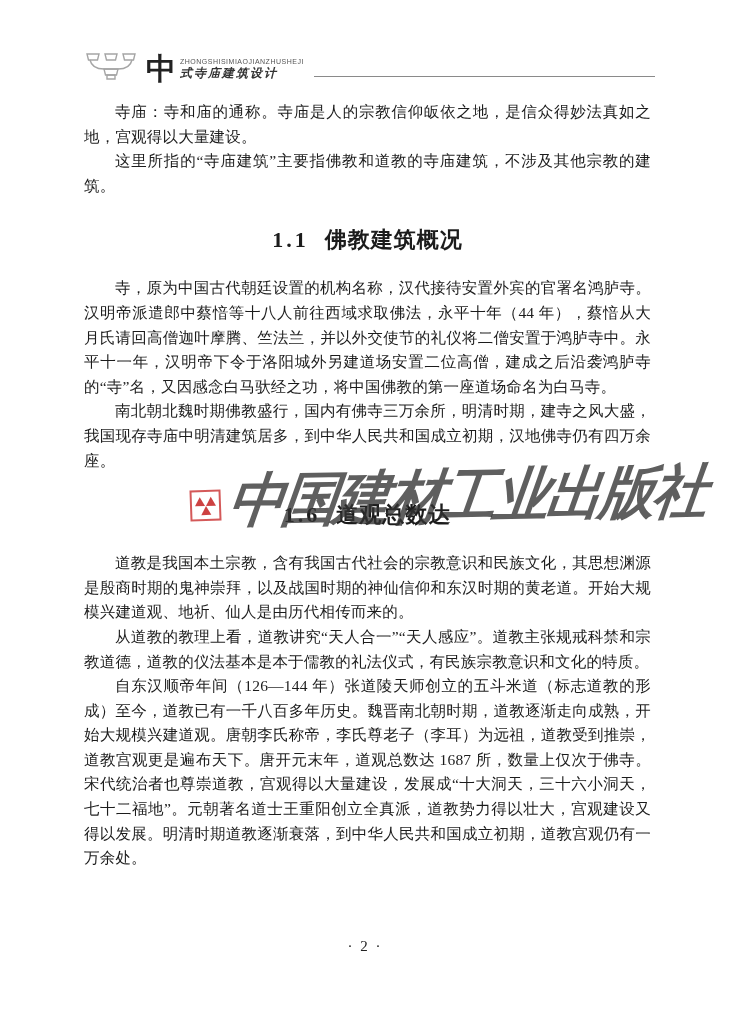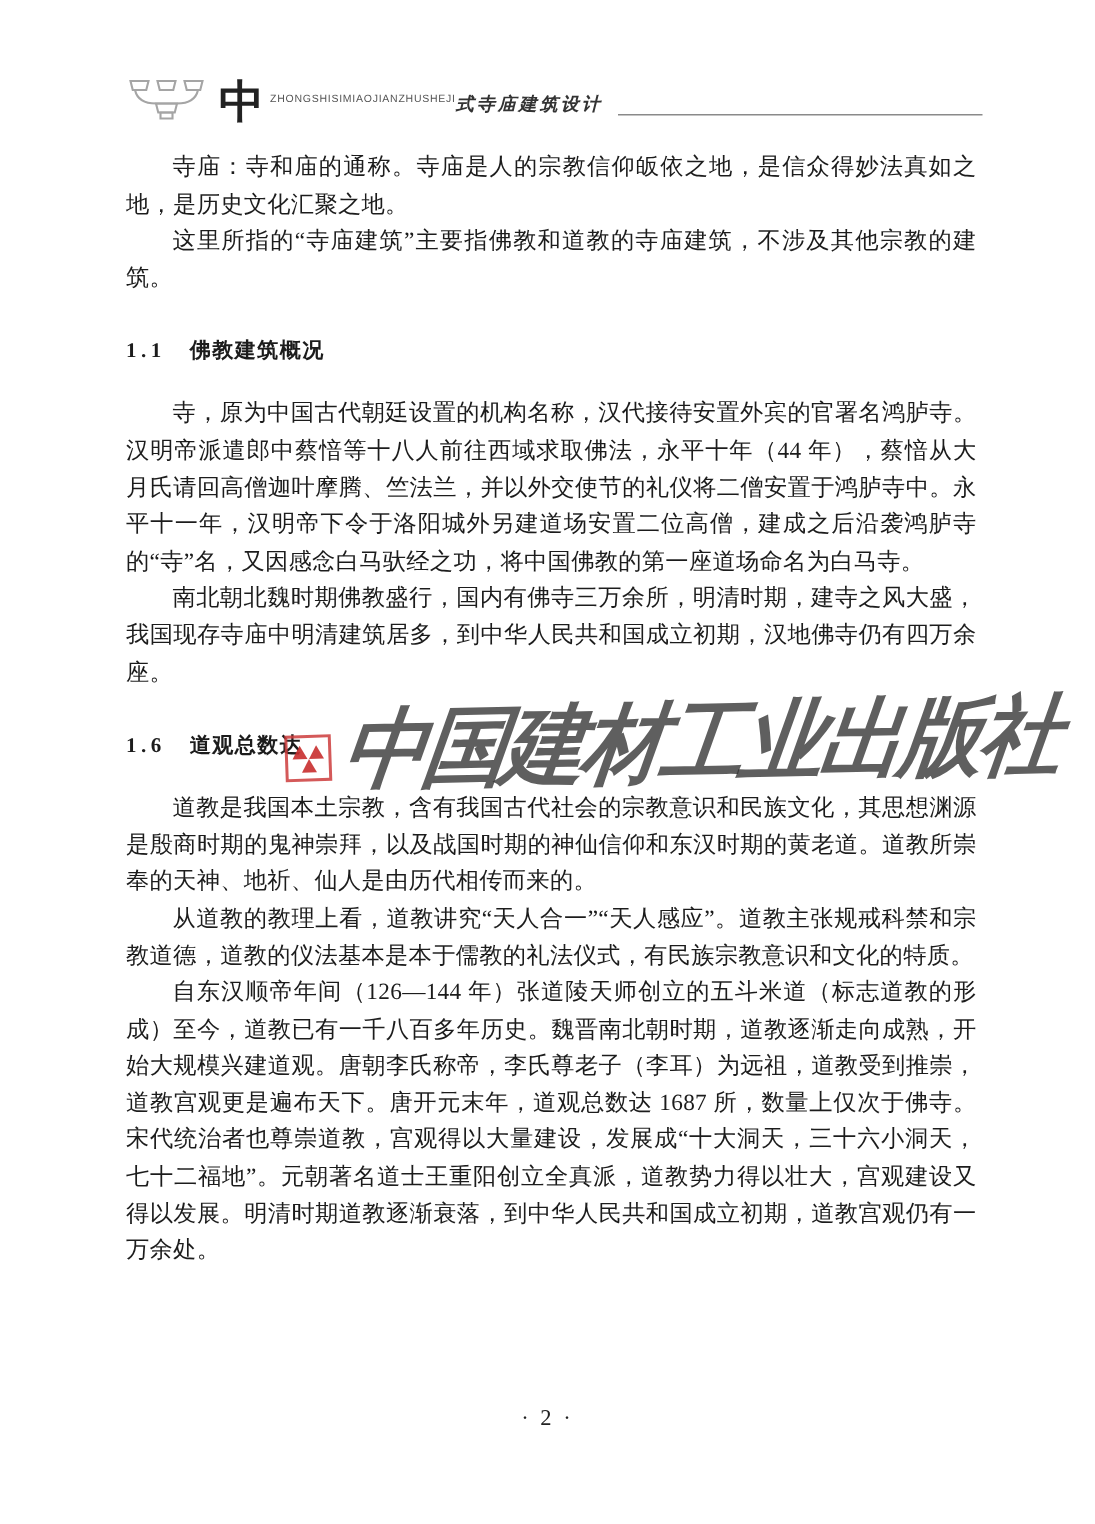--- a/index.html
+++ b/index.html
@@ -23,21 +23,21 @@
     display:flex;
     align-items:center;
   }
   .logo-draw{flex:0 0 auto; margin-right:8px;}
   .zhong{
     font-size:30px;font-weight:bold;color:#222;
     line-height:30px; margin-right:4px;
     font-family:"Liberation Serif","DejaVu Serif",serif;
   }
   .logo-text{
-    display:flex;justify-content:center;
+    display:flex;flex-direction:column;justify-content:center;
     margin-right:10px;
   }
   .logo-pinyin{
     font-size:7px;letter-spacing:.5px;color:#555;
     font-family:"Liberation Sans","DejaVu Sans",sans-serif;
     line-height:9px;white-space:nowrap;
   }
   .logo-series{
     font-size:12px;color:#333;font-style:italic;font-weight:bold;
     letter-spacing:2px;line-height:15px;white-space:nowrap;
@@ -53,22 +53,22 @@
   }
   .para{
     font-size:15.5px;
     line-height:24.6px;
     text-align:justify;
     text-indent:2em;
     margin:0;
     letter-spacing:.2px;
   }
   .section-heading{
-    text-align:left;
-    font-size:14px;
+    text-align:center;
+    font-size:22px;
     font-weight:bold;
     margin:27px 0 21px 0;
     letter-spacing:1px;
   }
   .section-heading .sec-num{margin-right:16px;letter-spacing:3px;}
   
   .watermark{
     position:absolute;
     left:190px; top:468px;
     display:flex;align-items:flex-start;
@@ -131,33 +131,33 @@
     </span>
     <span class="zhong">中</span>
     <span class="logo-text">
       <span class="logo-pinyin">ZHONGSHISIMIAOJIANZHUSHEJI</span>
       <span class="logo-series">式寺庙建筑设计</span>
     </span>
     <span class="header-rule"></span>
   </div>
 
   <div class="content">
-    <p class="para">寺庙：寺和庙的通称。寺庙是人的宗教信仰皈依之地，是信众得妙法真如之地，是历史文化汇聚之地。</p>
+    <p class="para">寺庙：寺和庙的通称。寺庙是人的宗教信仰皈依之地，是信众得妙法真如之地，宫观得以大量建设。</p>
     <p class="para">这里所指的“寺庙建筑”主要指佛教和道教的寺庙建筑，不涉及其他宗教的建筑。</p>
 
     <h2 class="section-heading">
       <span class="sec-num">1.1</span><span>佛教建筑概况</span>
     </h2>
     <p class="para">寺，原为中国古代朝廷设置的机构名称，汉代接待安置外宾的官署名鸿胪寺。汉明帝派遣郎中蔡愔等十八人前往西域求取佛法，永平十年（44 年），蔡愔从大月氏请回高僧迦叶摩腾、竺法兰，并以外交使节的礼仪将二僧安置于鸿胪寺中。永平十一年，汉明帝下令于洛阳城外另建道场安置二位高僧，建成之后沿袭鸿胪寺的“寺”名，又因感念白马驮经之功，将中国佛教的第一座道场命名为白马寺。</p>
     <p class="para">南北朝北魏时期佛教盛行，国内有佛寺三万余所，明清时期，建寺之风大盛，我国现存寺庙中明清建筑居多，到中华人民共和国成立初期，汉地佛寺仍有四万余座。</p>
 
     <h2 class="section-heading">
       <span class="sec-num">1.6</span><span>道观总数达</span>
     </h2>
-    <p class="para">道教是我国本土宗教，含有我国古代社会的宗教意识和民族文化，其思想渊源是殷商时期的鬼神崇拜，以及战国时期的神仙信仰和东汉时期的黄老道。道教所崇奉的天神、地祈、仙人是由历代相传而来的。</p>
+    <p class="para">道教是我国本土宗教，含有我国古代社会的宗教意识和民族文化，其思想渊源是殷商时期的鬼神崇拜，以及战国时期的神仙信仰和东汉时期的黄老道。开始大规模兴建道观、地祈、仙人是由历代相传而来的。</p>
     <p class="para">从道教的教理上看，道教讲究“天人合一”“天人感应”。道教主张规戒科禁和宗教道德，道教的仪法基本是本于儒教的礼法仪式，有民族宗教意识和文化的特质。</p>
     <p class="para">自东汉顺帝年间（126—144 年）张道陵天师创立的五斗米道（标志道教的形成）至今，道教已有一千八百多年历史。魏晋南北朝时期，道教逐渐走向成熟，开始大规模兴建道观。唐朝李氏称帝，李氏尊老子（李耳）为远祖，道教受到推崇，道教宫观更是遍布天下。唐开元末年，道观总数达 1687 所，数量上仅次于佛寺。宋代统治者也尊崇道教，宫观得以大量建设，发展成“十大洞天，三十六小洞天，七十二福地”。元朝著名道士王重阳创立全真派，道教势力得以壮大，宫观建设又得以发展。明清时期道教逐渐衰落，到中华人民共和国成立初期，道教宫观仍有一万余处。</p>
 
   </div>
 
   <div class="watermark">
     <span class="seal">
       <span class="tri"></span>
       <span class="tri"></span>
       <span class="tri b"></span>

